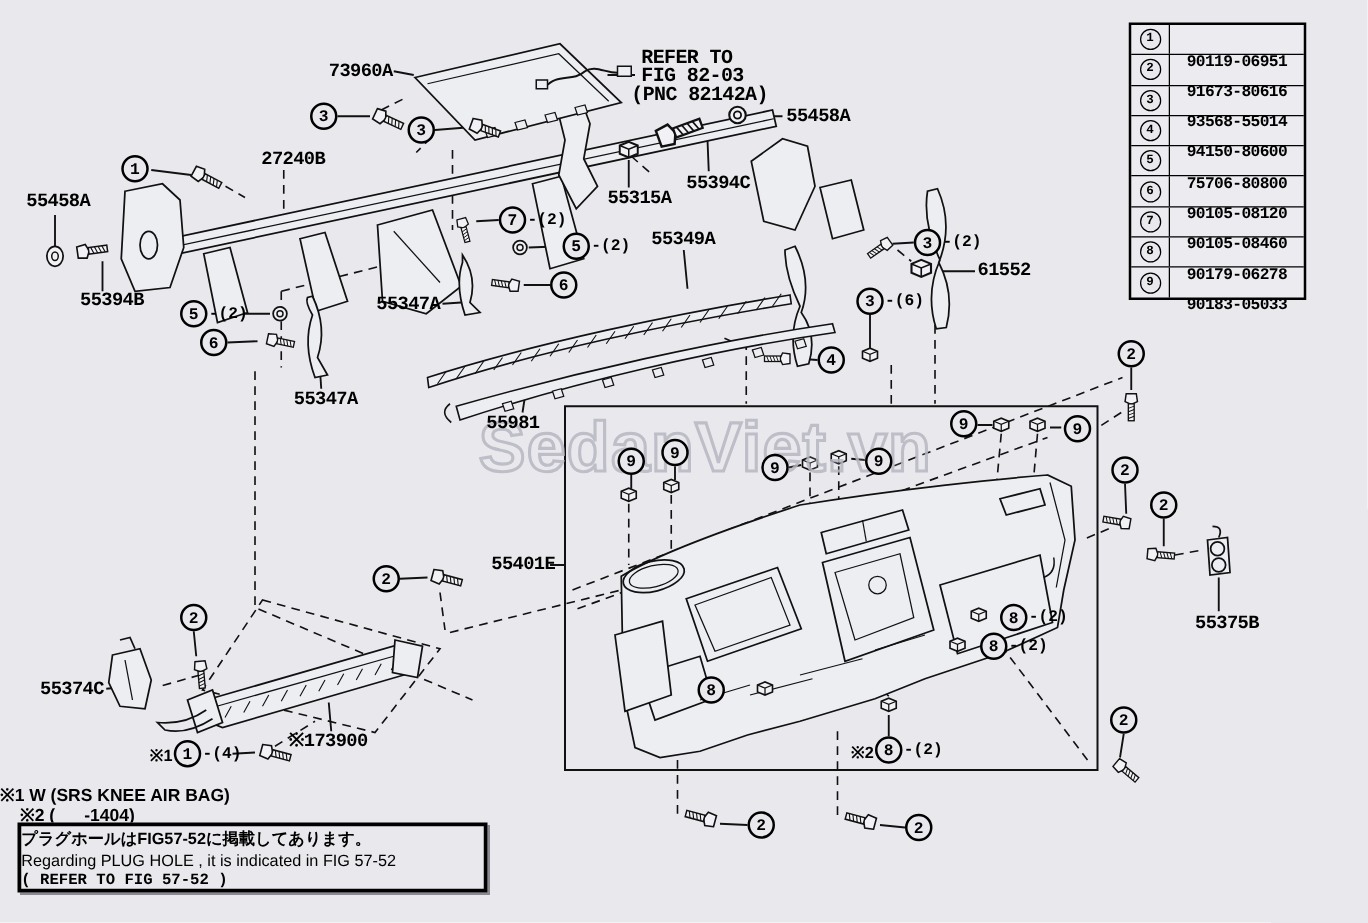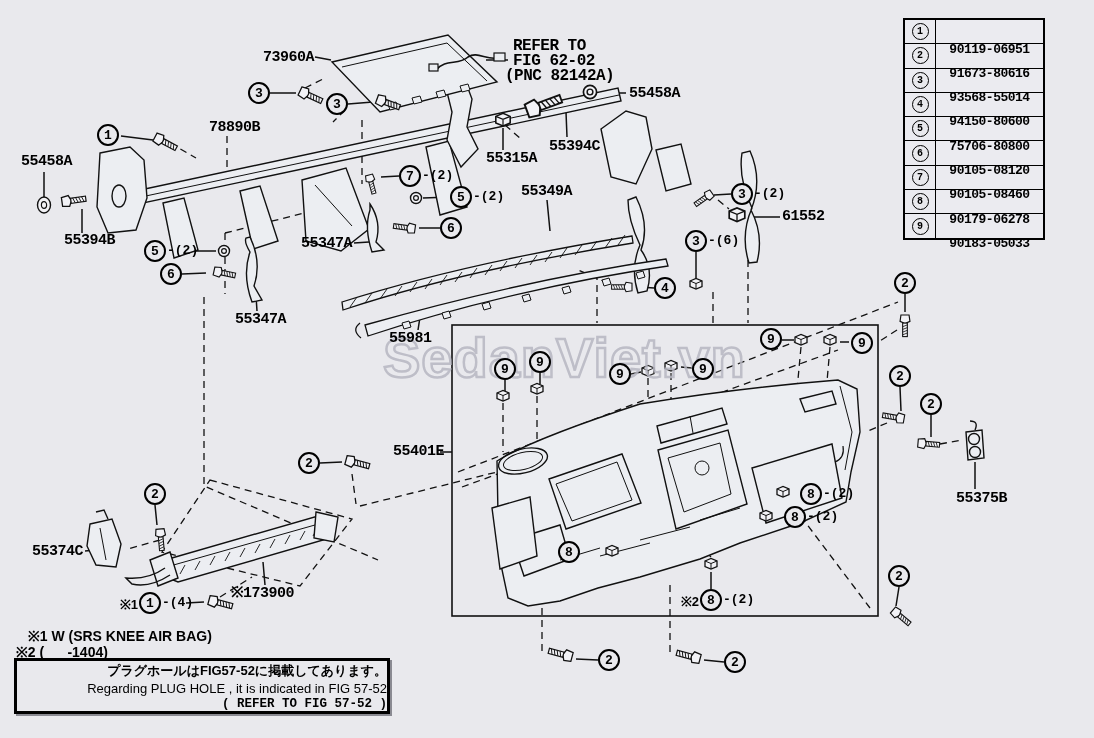--- a/index.html
+++ b/index.html
@@ -19,21 +19,21 @@
   .prow{display:flex;height:23.3px;border-bottom:1.5px solid #000;}
   .prow:last-child{border-bottom:none;}
   .prow .no{width:30px;border-right:1.5px solid #000;display:flex;align-items:center;justify-content:center;}
   .prow .no span{width:15px;height:15px;border:1.5px solid #000;border-radius:50%;
       font:bold 10px "Liberation Mono",monospace;display:flex;align-items:center;justify-content:center;background:#e9e9ed;}
   .prow .pn{flex:1;display:flex;align-items:center;justify-content:center;
       font:bold 13px "Liberation Mono",monospace;letter-spacing:-0.5px;margin-top:29px;}
   .noteline{position:absolute;font:bold 14px "Liberation Sans",sans-serif;white-space:pre;}
   .notebox{position:absolute;left:14px;top:658px;width:370px;height:50px;border:3px solid #000;
       box-shadow:2px 2px 0 #8a8a92;display:flex;flex-direction:column;justify-content:center;
-      align-items:flex-end;background:#e9e9ed;gap:1px;}
+      align-items:flex-start;background:#e9e9ed;gap:1px;}
   .notebox .jp{font:bold 13px "Liberation Sans",sans-serif;}
   .notebox .en{font:13px "Liberation Sans",sans-serif;}
   .notebox .rf{font:bold 12.5px "Liberation Mono",monospace;}
 </style>
 </head>
 <body>
 
 <div class="stage">
 
 <svg width="1094" height="738" viewBox="0 0 1094 738">
@@ -242,24 +242,24 @@
     <use href="#boltH" transform="translate(209,600) rotate(15)"></use>
     <use href="#boltH" transform="translate(572,657) rotate(195)"></use>
     <use href="#boltH" transform="translate(700,659) rotate(195)"></use>
   </g>
 </svg>
 
 <div class="wm">SedanViet.vn</div>
 
 <div class="lbl" style="left:263px;top:50px">73960A</div>
 <div class="lbl sm" style="left:513px;top:38px">REFER TO</div>
-<div class="lbl sm" style="left:513px;top:53px">FIG 62-02</div>
+<div class="lbl sm" style="left:513px;top:53px">FIG 82-03</div>
 <div class="lbl sm" style="left:505px;top:68px">(PNC 82142A)</div>
 <div class="lbl" style="left:629px;top:86px">55458A</div>
-<div class="lbl" style="left:209px;top:120px">78890B</div>
+<div class="lbl" style="left:209px;top:120px">27240B</div>
 <div class="lbl" style="left:549px;top:139px">55394C</div>
 <div class="lbl" style="left:486px;top:151px">55315A</div>
 <div class="lbl" style="left:521px;top:184px">55349A</div>
 <div class="lbl" style="left:782px;top:209px">61552</div>
 <div class="lbl" style="left:21px;top:154px">55458A</div>
 <div class="lbl" style="left:64px;top:233px">55394B</div>
 <div class="lbl" style="left:301px;top:236px">55347A</div>
 <div class="lbl" style="left:235px;top:312px">55347A</div>
 <div class="lbl" style="left:389px;top:331px">55981</div>
 <div class="lbl" style="left:393px;top:444px">55401E</div>
@@ -419,21 +419,21 @@
         <div class="pn">90179-06278</div>
       </div>
   <div class="prow">
         <div class="no">
           <span>9</span>
         </div>
         <div class="pn">90183-05033</div>
       </div>
 </div>
 
-<div class="noteline" style="left:28px;top:626px">※1 W (SRS KNEE AIR BAG)</div>
+<div class="noteline" style="left:0;top:626px">※1 W (SRS KNEE AIR BAG)</div>
 <div class="noteline" style="left:16px;top:642px">※2 (      -1404)</div>
 
 <div class="notebox">
   <div class="jp">プラグホールはFIG57-52に掲載してあります。</div>
   <div class="en">Regarding PLUG HOLE , it is indicated in FIG 57-52</div>
   <div class="rf">(  REFER TO FIG 57-52 )</div>
 </div>
 
 </div>
 

